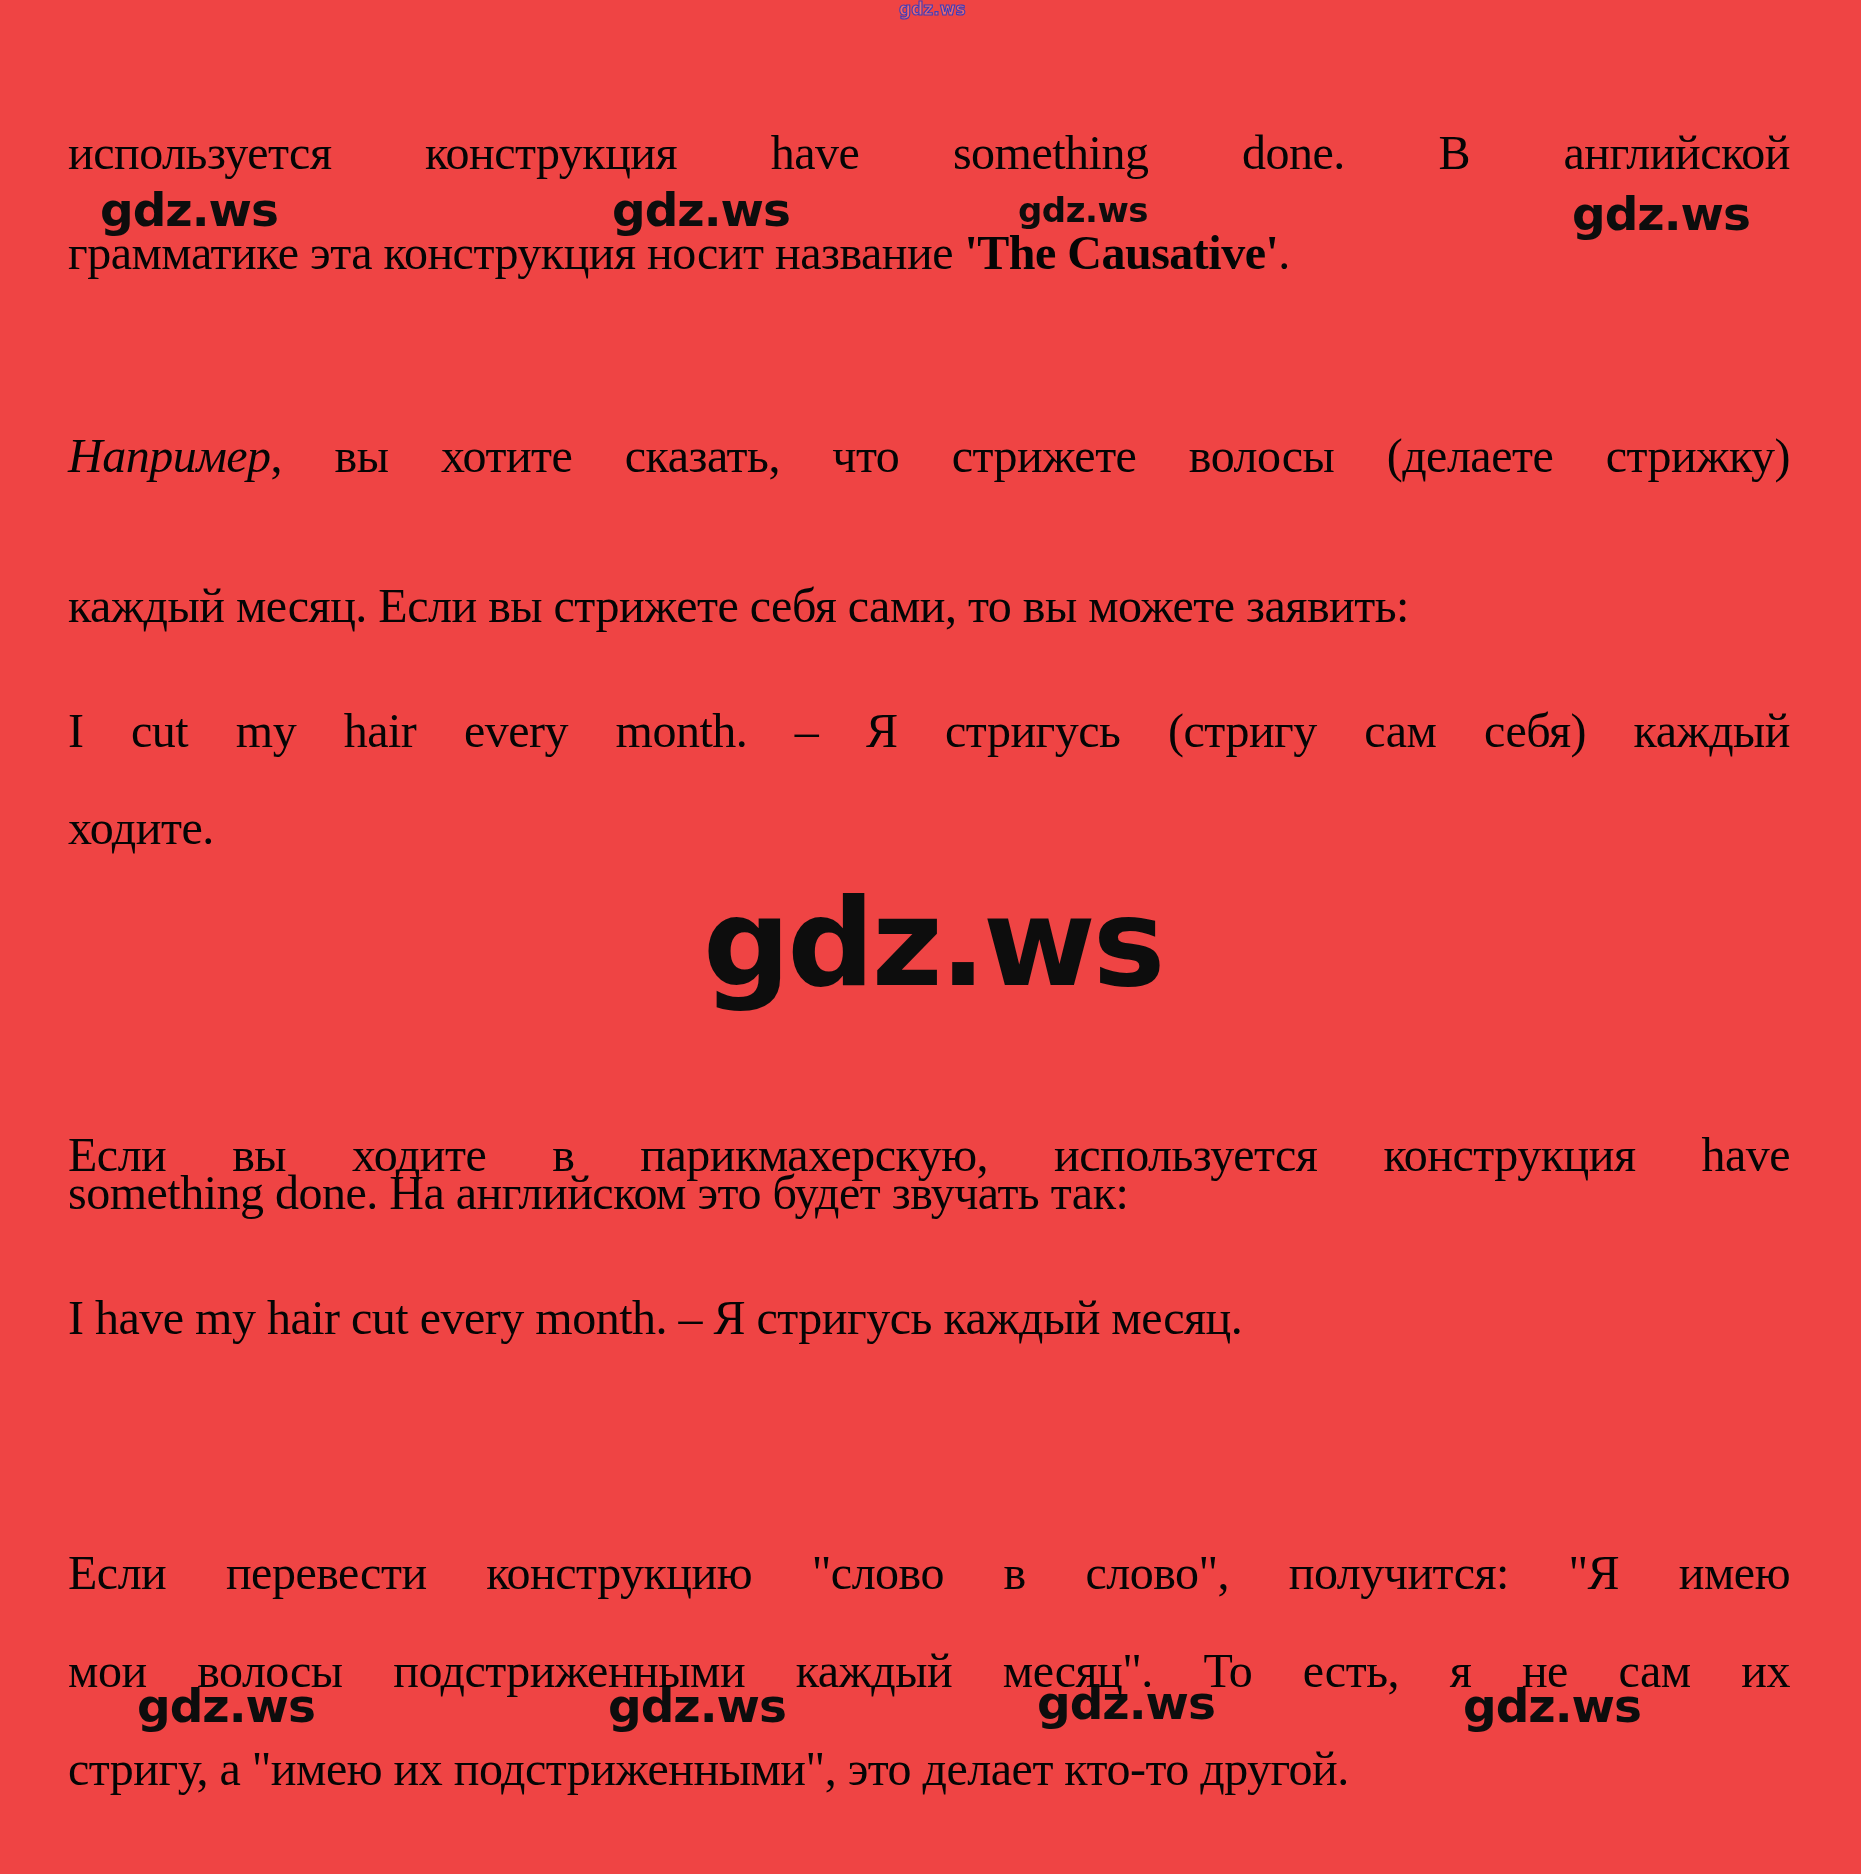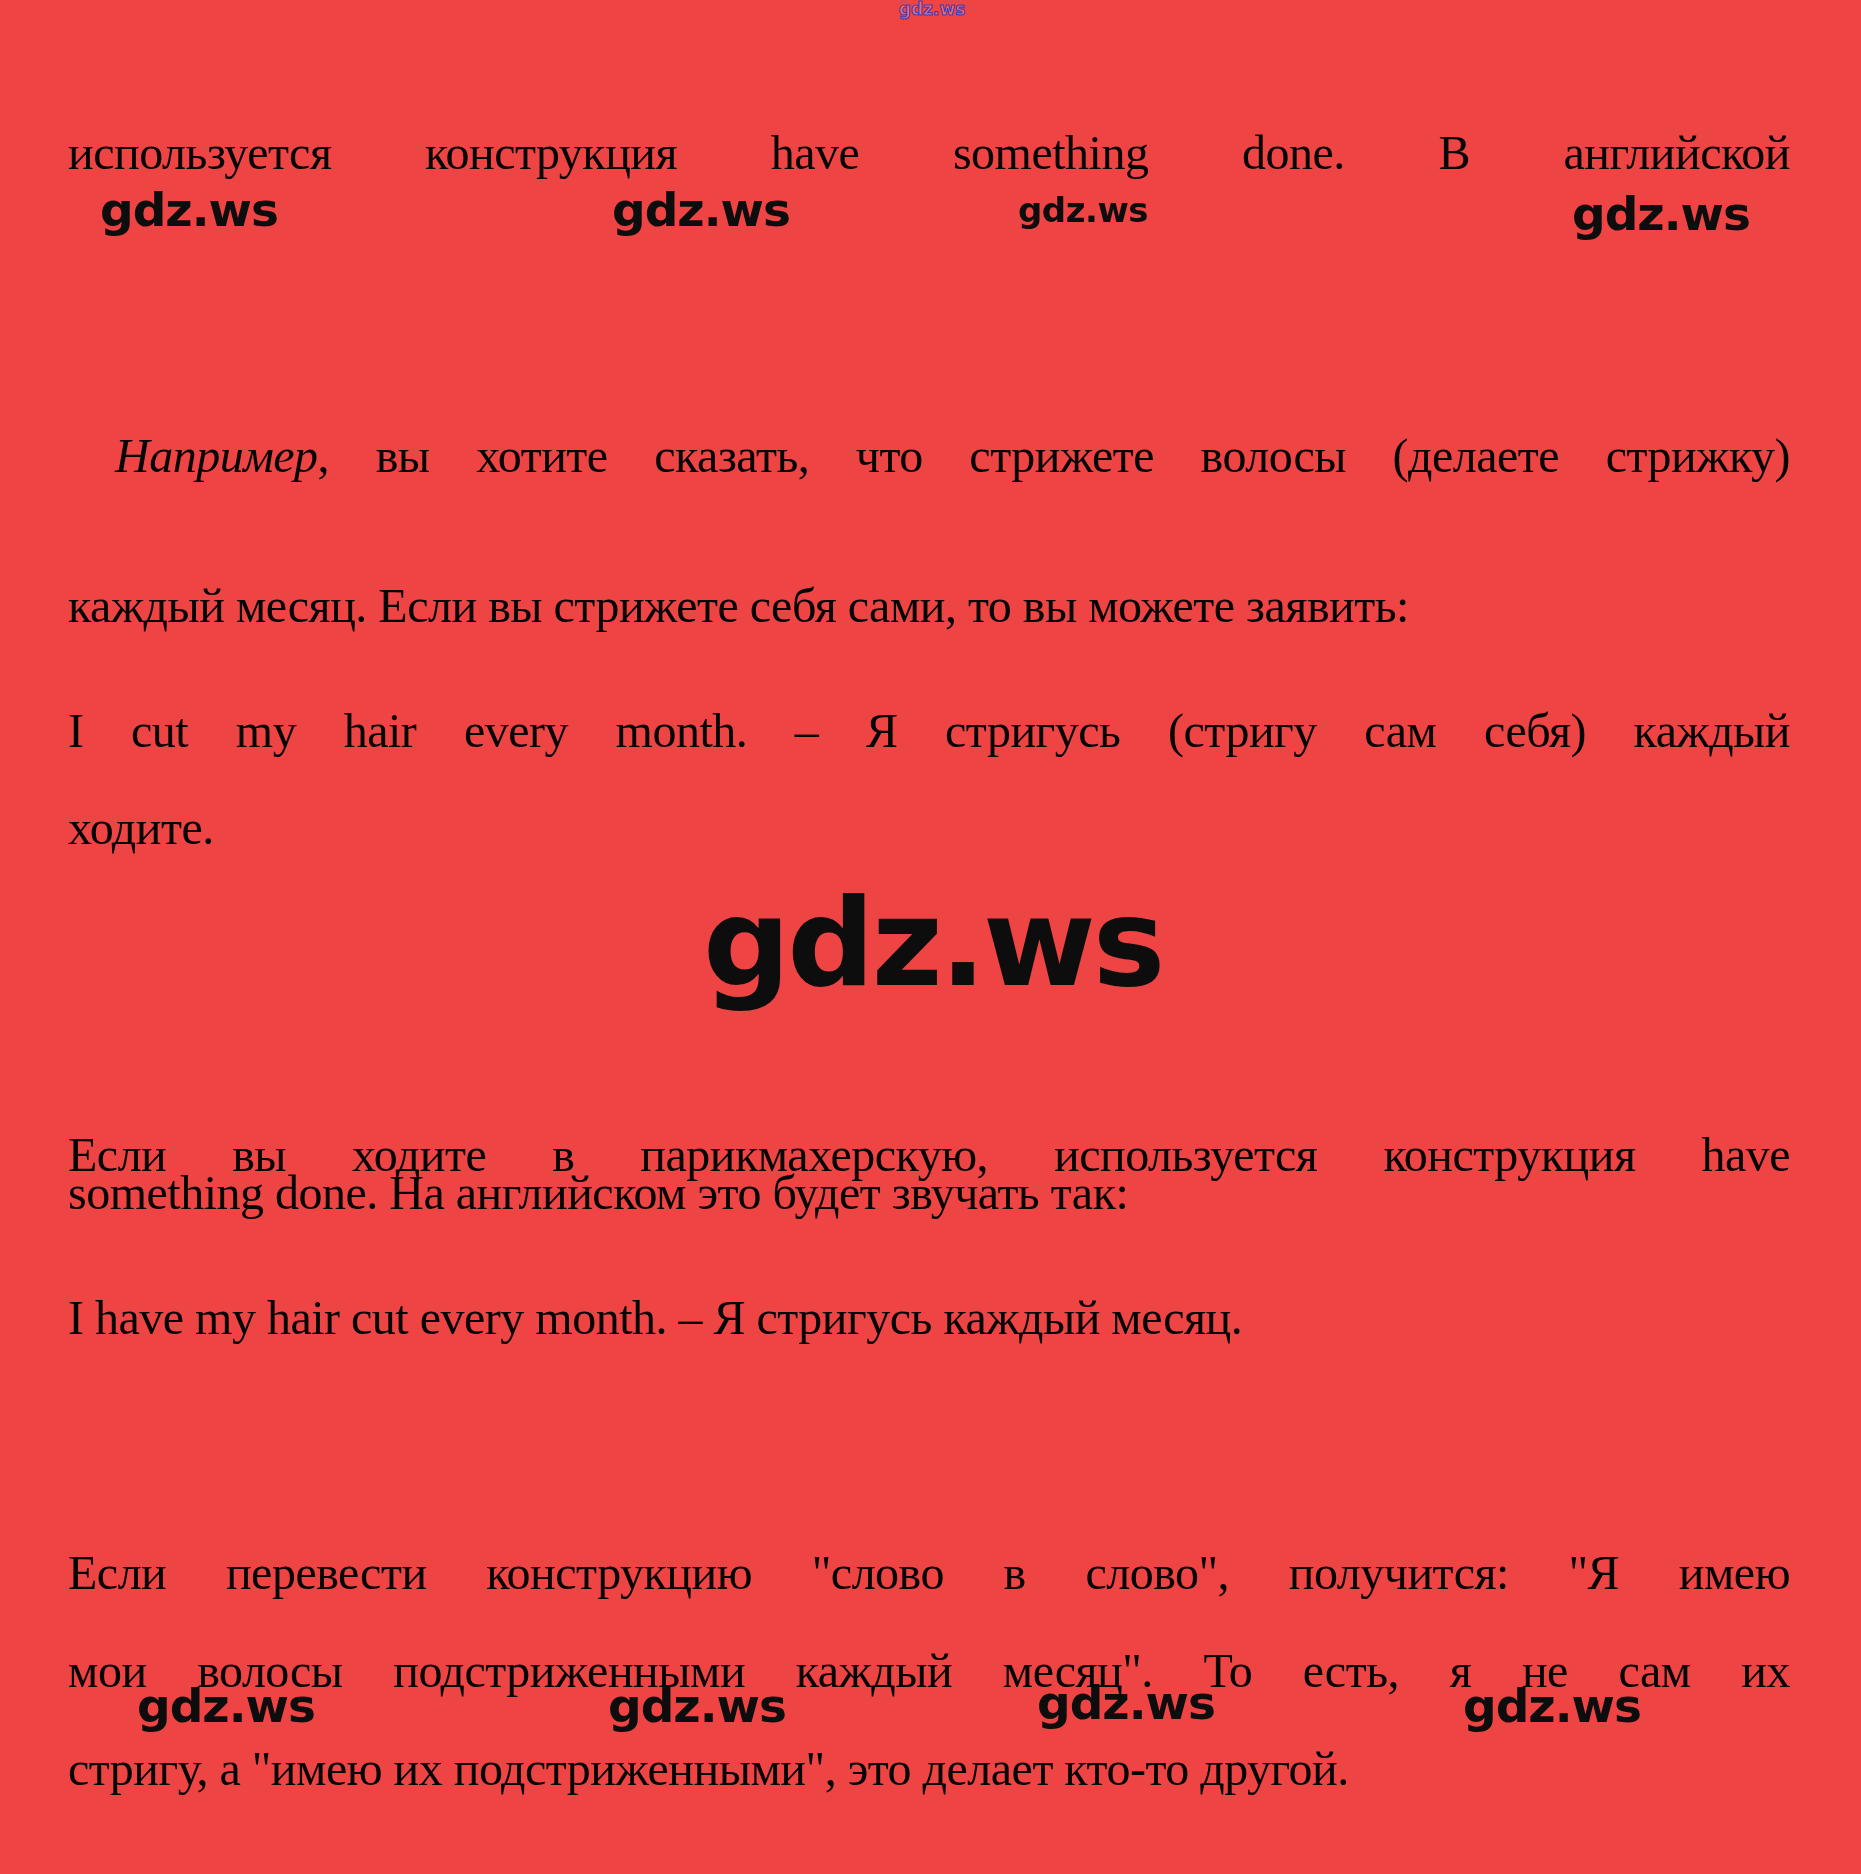--- a/index.html
+++ b/index.html
@@ -23,21 +23,21 @@
     font-size: 48px;
     line-height: 62px;
     letter-spacing: -0.5px;
     white-space: normal;
     color: #050505;
   }
   .just {
     text-align: justify;
     text-align-last: justify;
   }
-  .ital { font-style: italic; margin-left: 47px; }
+  .ital { font-style: italic; }
   .bold { font-weight: bold; }
   .wm {
     position: absolute;
     font-family: "DejaVu Sans", sans-serif;
     font-weight: bold;
     color: #0d0d0d;
     line-height: 1;
     letter-spacing: -1px;
     white-space: nowrap;
   }
@@ -85,20 +85,21 @@
   <div class="wm wm-mid" id="wm-r1-2">gdz.ws</div>
   <div class="wm wm-small" id="wm-r1-3">gdz.ws</div>
   <div class="wm wm-mid" id="wm-r1-4">gdz.ws</div>
   <div class="wm wm-big" id="wm-center">gdz.ws</div>
   <div class="wm wm-mid" id="wm-b1">gdz.ws</div>
   <div class="wm wm-mid" id="wm-b2">gdz.ws</div>
   <div class="wm wm-mid" id="wm-b3">gdz.ws</div>
   <div class="wm wm-mid" id="wm-b4">gdz.ws</div>
 
   <div class="line just" id="p1l1">используется конструкция have something done. В английской</div>
+  <div class="line" id="p1l2"><span>грамматике эта конструкция носит название </span><span class="bold">'The Causative'</span><span>.</span></div>
 
   <div class="line just" id="p2l1"><span class="ital">Например</span><span>, вы хотите сказать, что стрижете волосы (делаете стрижку)</span></div>
   <div class="line" id="p2l2">каждый месяц. Если вы стрижете себя сами, то вы можете заявить:</div>
 
   <div class="line just" id="p3l1">I cut my hair every month. – Я стригусь (стригу сам себя) каждый</div>
   <div class="line" id="p3l2">ходите.</div>
 
   <div class="line just" id="p4l1">Если вы ходите в парикмахерскую, используется конструкция have</div>
   <div class="line" id="p4l2">something done. На английском это будет звучать так:</div>
 

